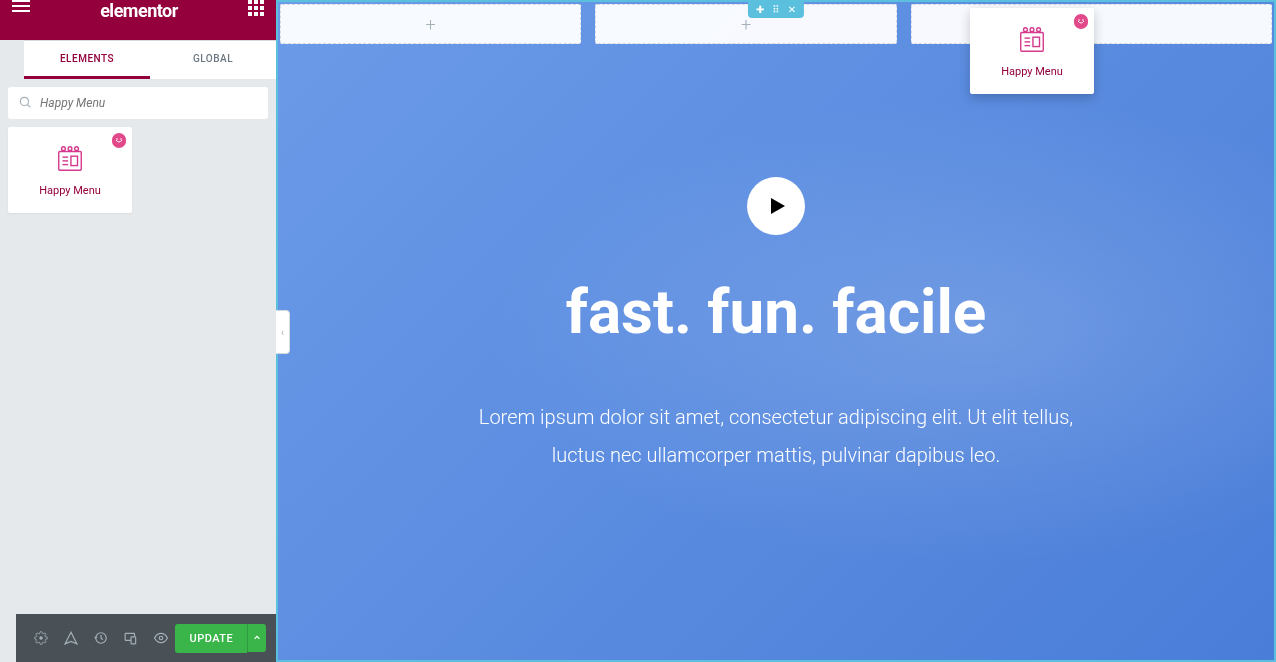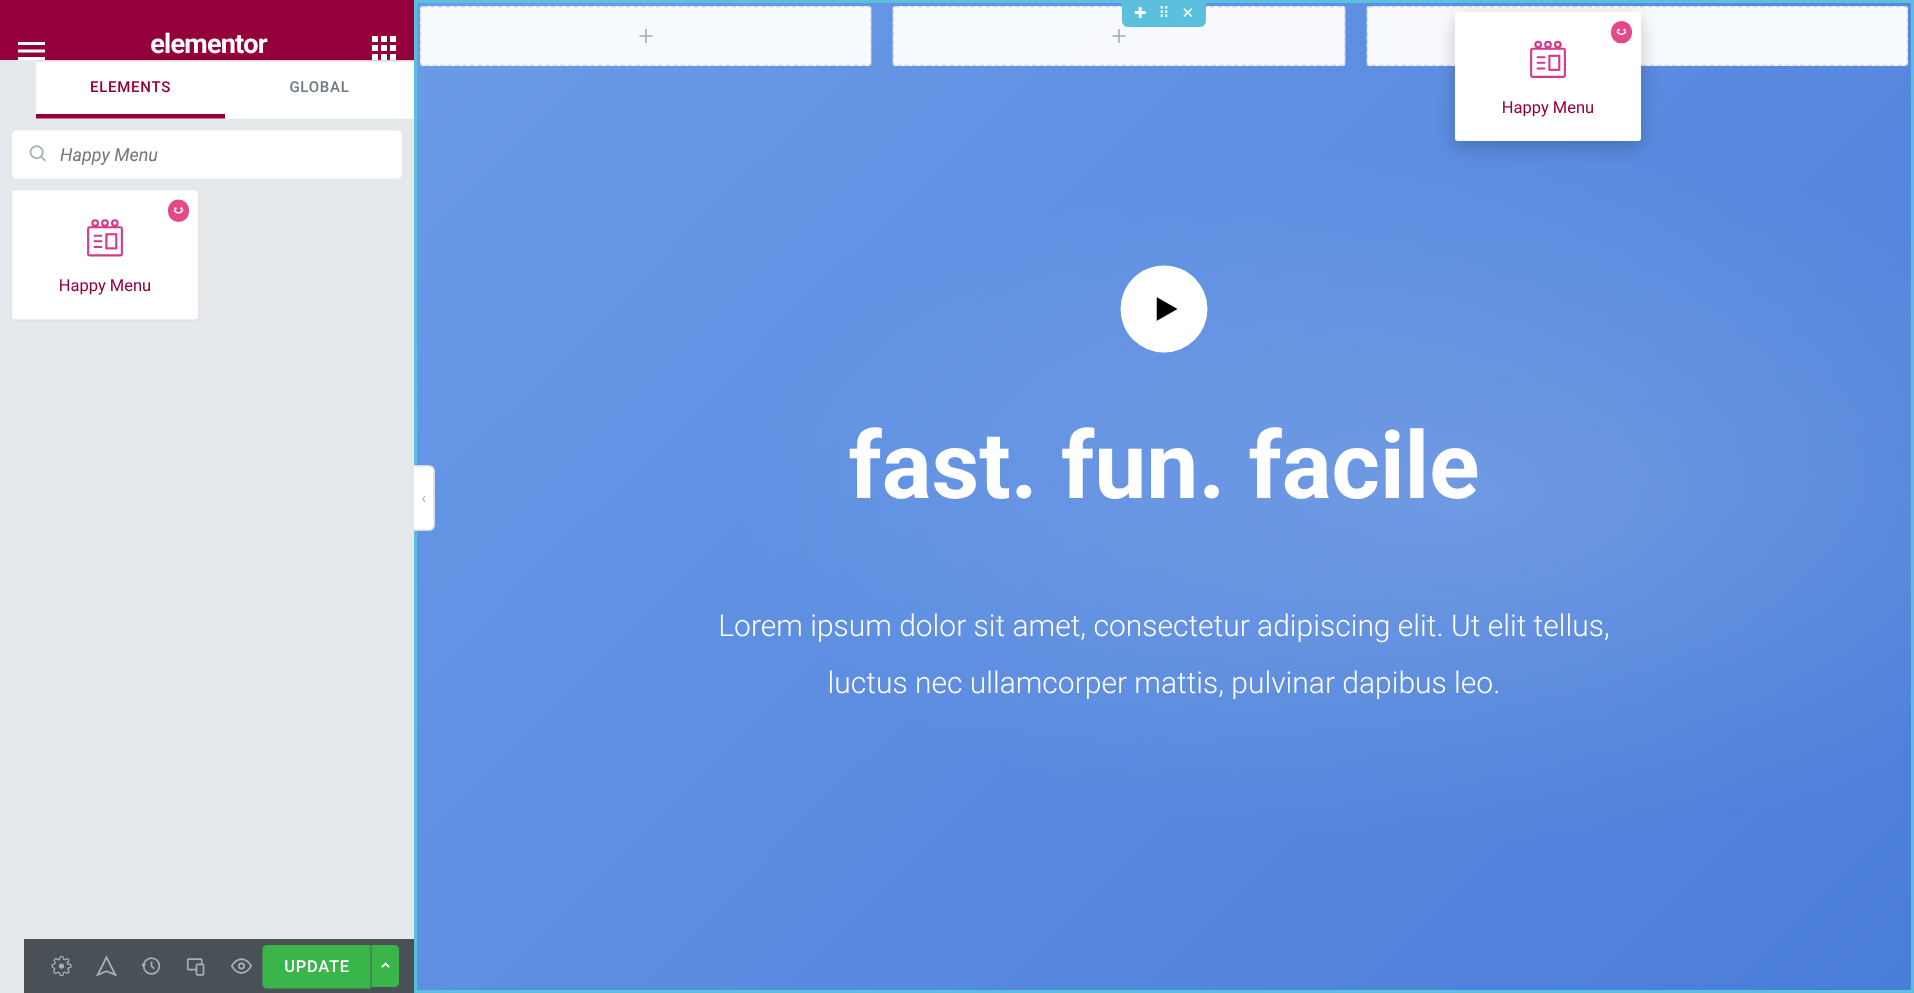--- a/index.html
+++ b/index.html
@@ -1,20 +1,20 @@
 <!DOCTYPE html>
 <html><head>
   <meta charset="utf-8">
   <style>
     * { margin: 0; padding: 0; box-sizing: border-box; font-family: Roboto, -apple-system, sans-serif; }
     body { width: 1276px; height: 662px; overflow: hidden; display: flex; }
 
     
     .sidebar { width: 276px; height: 100%; background: #E6E9EC; display: flex; flex-direction: column; position: relative; }
-    .sidebar-header { height: 40px; background: #93003C; display: flex; align-items: flex-end; justify-content: space-between; padding: 0 12px; }
+    .sidebar-header { height: 40px; background: #93003C; display: flex; align-items: flex-start; justify-content: space-between; padding: 0 12px; }
     .hamburger { display: flex; flex-direction: column; gap: 3px; cursor: pointer; }
     .hamburger span { width: 18px; height: 2px; background: #fff; }
     .logo { color: #fff; font-size: 18px; font-weight: 700; letter-spacing: -0.5px; }
     .grid-icon { width: 16px; height: 16px; display: grid; grid-template-columns: 1fr 1fr 1fr; gap: 2px; cursor: pointer; }
     .grid-icon span { background: #fff; }
 
     .tabs { display: flex; background: #fff; border-top: 1px solid #d5dadf; margin-left: 24px; }
     .tab { flex: 1; text-align: center; padding: 12px 0; font-size: 10px; font-weight: 500; color: #6d7882; letter-spacing: 0.5px; cursor: pointer; }
     .tab.active { color: #93003C; border-bottom: 3px solid #93003C; }
 
@@ -22,21 +22,21 @@
     .search-input { width: 100%; height: 32px; border: none; background: #fff; border-radius: 3px; padding: 0 10px 0 32px; font-size: 12px; font-style: italic; color: #a4afb7; }
     .search-wrap { position: relative; }
     .search-icon { position: absolute; left: 18px; top: 16px; width: 14px; height: 14px; }
 
     .widgets { padding: 0 8px; display: flex; flex-wrap: wrap; gap: 8px; }
     .widget-box { width: 124px; height: 86px; background: #fff; border-radius: 2px; display: flex; flex-direction: column; align-items: center; justify-content: center; position: relative; cursor: move; box-shadow: 0 1px 2px rgba(0,0,0,0.05); }
     .widget-badge { position: absolute; top: 6px; right: 6px; width: 14px; height: 14px; border-radius: 50%; background: #E2498A; }
     .widget-icon { width: 30px; height: 30px; margin-bottom: 10px; }
     .widget-label { font-size: 11px; color: #93003C; font-weight: 400; }
 
-    .sidebar-footer { position: absolute; bottom: 0; left: 16px; right: 0; height: 36px; background: #495157; display: flex; align-items: center; padding: 0 10px; }
+    .sidebar-footer { position: absolute; bottom: 0; left: 16px; right: 0; height: 48px; background: #495157; display: flex; align-items: center; padding: 0 10px; }
     .footer-icon { width: 32px; height: 32px; display: flex; align-items: center; justify-content: center; cursor: pointer; color: #a4afb7; }
     .footer-spacer { flex: 1; }
     .update-btn { background: #39B54A; color: #fff; border: none; font-size: 11px; font-weight: 500; padding: 8px 14px; border-radius: 3px 0 0 3px; cursor: pointer; letter-spacing: 0.5px; }
     .update-chevron { background: #39B54A; color: #fff; border: none; width: 20px; height: 28px; border-radius: 0 3px 3px 0; border-left: 1px solid rgba(0,0,0,0.15); cursor: pointer; display: flex; align-items: center; justify-content: center; }
 
     
     .canvas { flex: 1; position: relative; background: #5B8CE8; background-image: linear-gradient(rgba(79,125,226,0.7), rgba(79,125,226,0.7)); overflow: hidden; }
     .canvas-bg { position: absolute; inset: 0; background: linear-gradient(135deg, #6B9BE8 0%, #4A7DD8 100%); }
     .canvas-bg::after { content:''; position:absolute; inset:0; background: radial-gradient(ellipse at 70% 50%, rgba(255,255,255,0.15), transparent 50%); }
 

